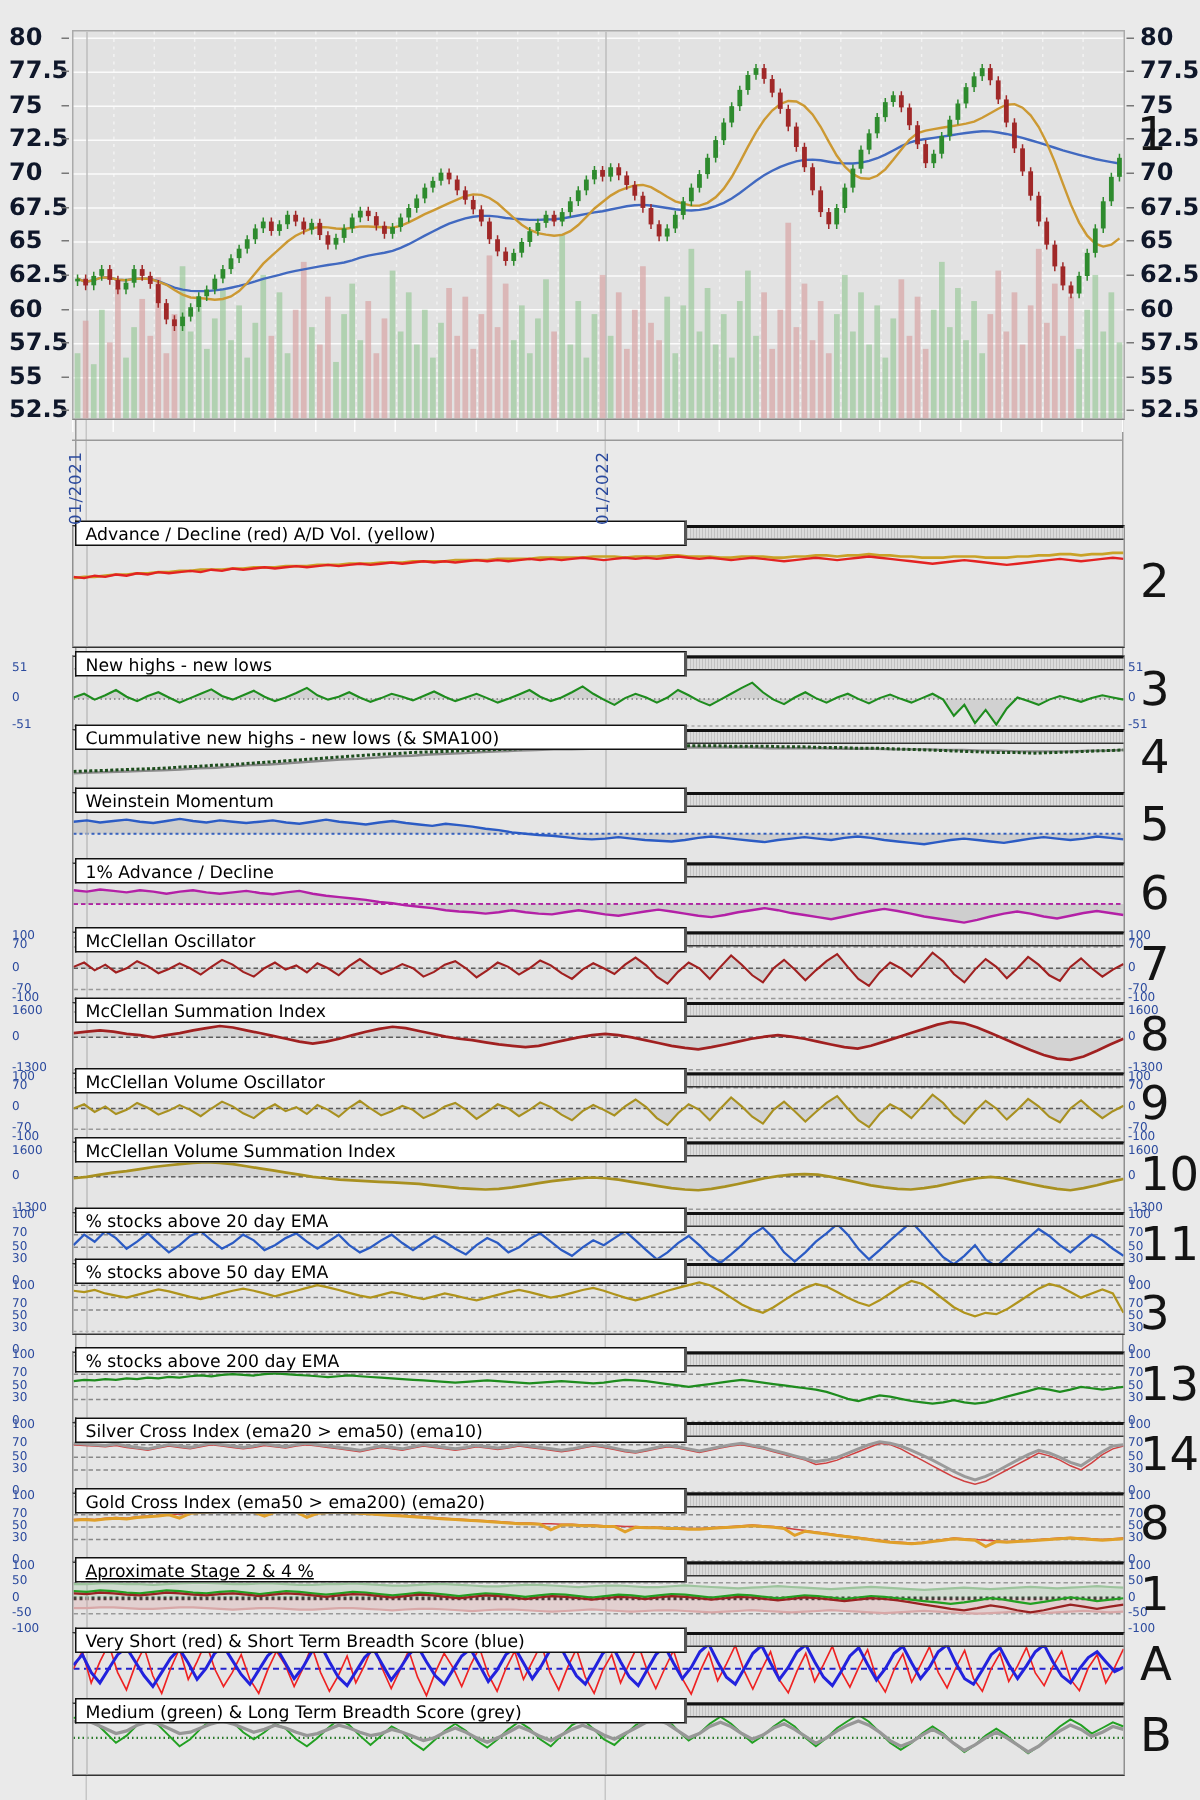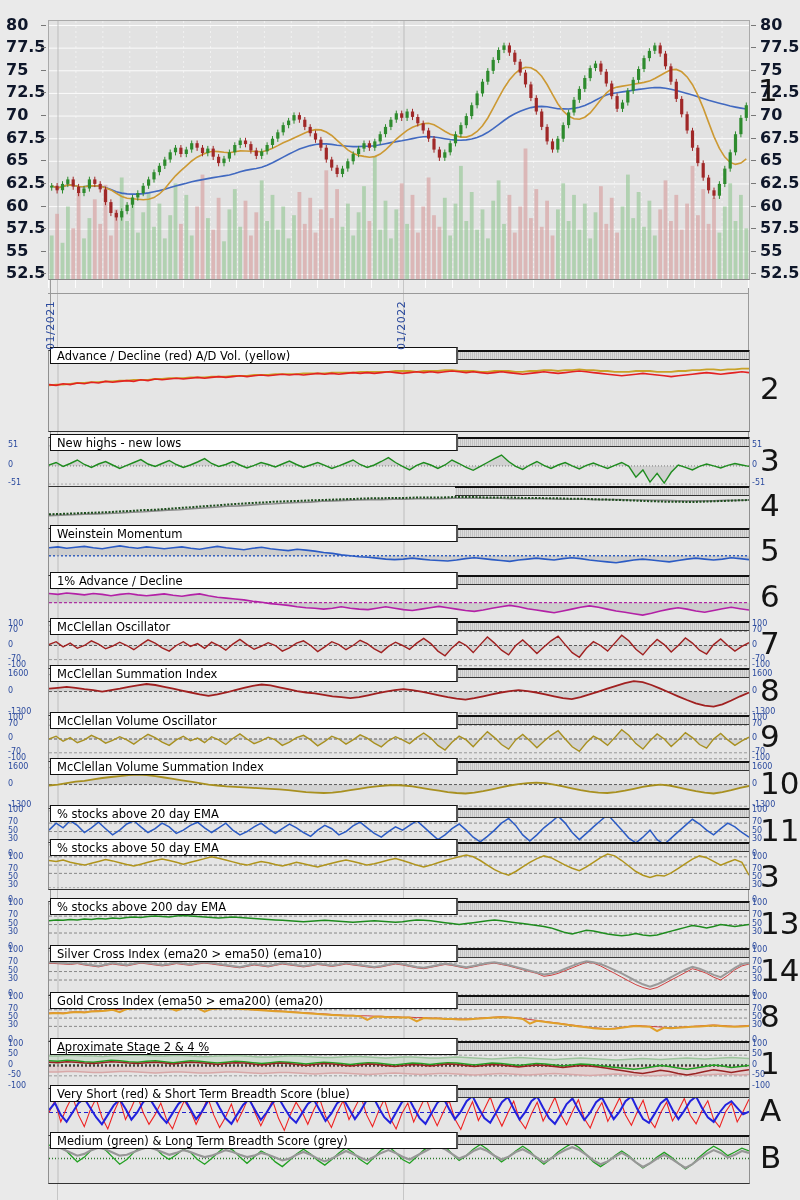--- a/index.html
+++ b/index.html
@@ -578,20 +578,21 @@
       <div class="axlab" style="left: 752px; top: 479px;">-51</div>
       <div class="pnum" style="left: 760px; top: 445px;">3</div>
       <div class="panel" style="top: 486px; height: 44px;">
         <svg width="700" height="42" class="plot">
           <line x1="9" y1="0" x2="9" y2="42" stroke="#bdbdbd" stroke-width="1"></line>
           <line x1="355" y1="0" x2="355" y2="42" stroke="#bdbdbd" stroke-width="1"></line>
           <polyline points="0.0,28.6 11.9,28.1 23.7,27.7 35.6,27.3 47.5,26.9 59.3,26.5 71.2,26.0 83.1,25.2 94.9,24.8 106.8,23.9 118.6,23.1 130.5,22.7 142.4,21.8 154.2,21.0 166.1,20.2 178.0,19.3 189.8,18.9 201.7,18.1 213.6,17.2 225.4,16.8 237.3,16.0 249.2,15.5 261.0,15.1 272.9,14.3 284.7,13.9 296.6,13.4 308.5,13.0 320.3,12.6 332.2,12.6 344.1,12.2 355.9,12.2 367.8,11.8 379.7,11.8 391.5,11.8 403.4,11.3 415.3,11.3 427.1,11.3 439.0,11.3 450.8,11.3 462.7,11.8 474.6,11.8 486.4,11.8 498.3,11.8 510.2,12.2 522.0,12.2 533.9,12.2 545.8,12.6 557.6,12.6 569.5,12.6 581.4,13.0 593.2,13.0 605.1,13.4 616.9,13.4 628.8,13.9 640.7,13.9 652.5,13.9 664.4,13.9 676.3,13.4 688.1,13.4 700.0,13.0" fill="none" stroke="#8a8a8a" stroke-width="1.6" stroke-dasharray=""></polyline>
           <polyline points="0.0,27.3 11.9,26.9 23.7,26.5 35.6,26.0 47.5,25.6 59.3,25.2 71.2,24.4 83.1,23.9 94.9,23.1 106.8,22.7 118.6,21.8 130.5,21.0 142.4,20.2 154.2,19.3 166.1,18.5 178.0,17.6 189.8,16.8 201.7,16.0 213.6,15.5 225.4,14.7 237.3,14.3 249.2,13.9 261.0,13.4 272.9,13.0 284.7,12.6 296.6,12.2 308.5,11.8 320.3,11.3 332.2,11.3 344.1,10.9 355.9,10.9 367.8,10.5 379.7,10.5 391.5,10.5 403.4,10.1 415.3,10.1 427.1,10.1 439.0,10.5 450.8,10.5 462.7,10.5 474.6,10.9 486.4,10.9 498.3,11.3 510.2,11.3 522.0,11.8 533.9,11.8 545.8,12.2 557.6,12.6 569.5,13.0 581.4,13.4 593.2,13.9 605.1,14.3 616.9,14.7 628.8,14.7 640.7,15.1 652.5,14.7 664.4,14.3 676.3,13.9 688.1,13.4 700.0,13.0" fill="none" stroke="#1d4d1d" stroke-width="2" stroke-dasharray="2 1.5"></polyline>
         </svg>
         <div class="hstrip"></div>
+        <div class="tbox" style="left: 50px; top: -3px; width: 399px; height: 14px;">Cummulative new highs - new lows (&amp; SMA100)</div>
       </div>
       <div class="pnum" style="left: 760px; top: 490px;">4</div>
       <div class="panel" style="top: 528px; height: 49px;">
         <svg width="700" height="47" class="plot">
           <line x1="0" y1="26.790000000000003" x2="700" y2="26.790000000000003" stroke="#2b5bc4" stroke-width="1.4" stroke-dasharray="2 2"></line>
           <line x1="9" y1="0" x2="9" y2="47" stroke="#bdbdbd" stroke-width="1"></line>
           <line x1="355" y1="0" x2="355" y2="47" stroke="#bdbdbd" stroke-width="1"></line>
           <path d="M0,26.8 L0.0,18.8 L8.9,17.9 L17.7,19.3 L26.6,18.3 L35.4,17.4 L44.3,18.8 L53.2,19.7 L62.0,18.3 L70.9,16.9 L79.7,18.3 L88.6,19.3 L97.5,17.9 L106.3,18.8 L115.2,19.7 L124.1,18.8 L132.9,17.9 L141.8,19.3 L150.6,20.2 L159.5,18.8 L168.4,17.4 L177.2,18.8 L186.1,19.7 L194.9,20.7 L203.8,19.3 L212.7,18.3 L221.5,19.7 L230.4,20.7 L239.2,21.6 L248.1,20.2 L257.0,21.1 L265.8,22.1 L274.7,23.5 L283.5,24.4 L292.4,25.9 L301.3,26.8 L310.1,27.7 L319.0,28.2 L327.8,29.1 L336.7,30.1 L345.6,30.6 L354.4,30.1 L363.3,29.1 L372.2,30.1 L381.0,31.0 L389.9,31.5 L398.7,32.0 L407.6,31.0 L416.5,29.6 L425.3,28.7 L434.2,29.6 L443.0,30.6 L451.9,31.5 L460.8,32.4 L469.6,31.0 L478.5,30.1 L487.3,29.1 L496.2,30.1 L505.1,31.0 L513.9,29.6 L522.8,28.7 L531.6,29.6 L540.5,31.0 L549.4,32.0 L558.2,32.9 L567.1,33.8 L575.9,32.4 L584.8,31.0 L593.7,30.1 L602.5,31.0 L611.4,32.0 L620.3,32.9 L629.1,31.5 L638.0,30.1 L646.8,29.1 L655.7,30.1 L664.6,31.0 L673.4,30.1 L682.3,28.7 L691.1,29.6 L700.0,30.6 L700,26.8 Z" fill="rgba(140,140,140,0.25)" stroke="none"></path>
           <polyline points="0.0,18.8 8.9,17.9 17.7,19.3 26.6,18.3 35.4,17.4 44.3,18.8 53.2,19.7 62.0,18.3 70.9,16.9 79.7,18.3 88.6,19.3 97.5,17.9 106.3,18.8 115.2,19.7 124.1,18.8 132.9,17.9 141.8,19.3 150.6,20.2 159.5,18.8 168.4,17.4 177.2,18.8 186.1,19.7 194.9,20.7 203.8,19.3 212.7,18.3 221.5,19.7 230.4,20.7 239.2,21.6 248.1,20.2 257.0,21.1 265.8,22.1 274.7,23.5 283.5,24.4 292.4,25.9 301.3,26.8 310.1,27.7 319.0,28.2 327.8,29.1 336.7,30.1 345.6,30.6 354.4,30.1 363.3,29.1 372.2,30.1 381.0,31.0 389.9,31.5 398.7,32.0 407.6,31.0 416.5,29.6 425.3,28.7 434.2,29.6 443.0,30.6 451.9,31.5 460.8,32.4 469.6,31.0 478.5,30.1 487.3,29.1 496.2,30.1 505.1,31.0 513.9,29.6 522.8,28.7 531.6,29.6 540.5,31.0 549.4,32.0 558.2,32.9 567.1,33.8 575.9,32.4 584.8,31.0 593.7,30.1 602.5,31.0 611.4,32.0 620.3,32.9 629.1,31.5 638.0,30.1 646.8,29.1 655.7,30.1 664.6,31.0 673.4,30.1 682.3,28.7 691.1,29.6 700.0,30.6" fill="none" stroke="#2b5bc4" stroke-width="1.6" stroke-dasharray=""></polyline>
         </svg>

